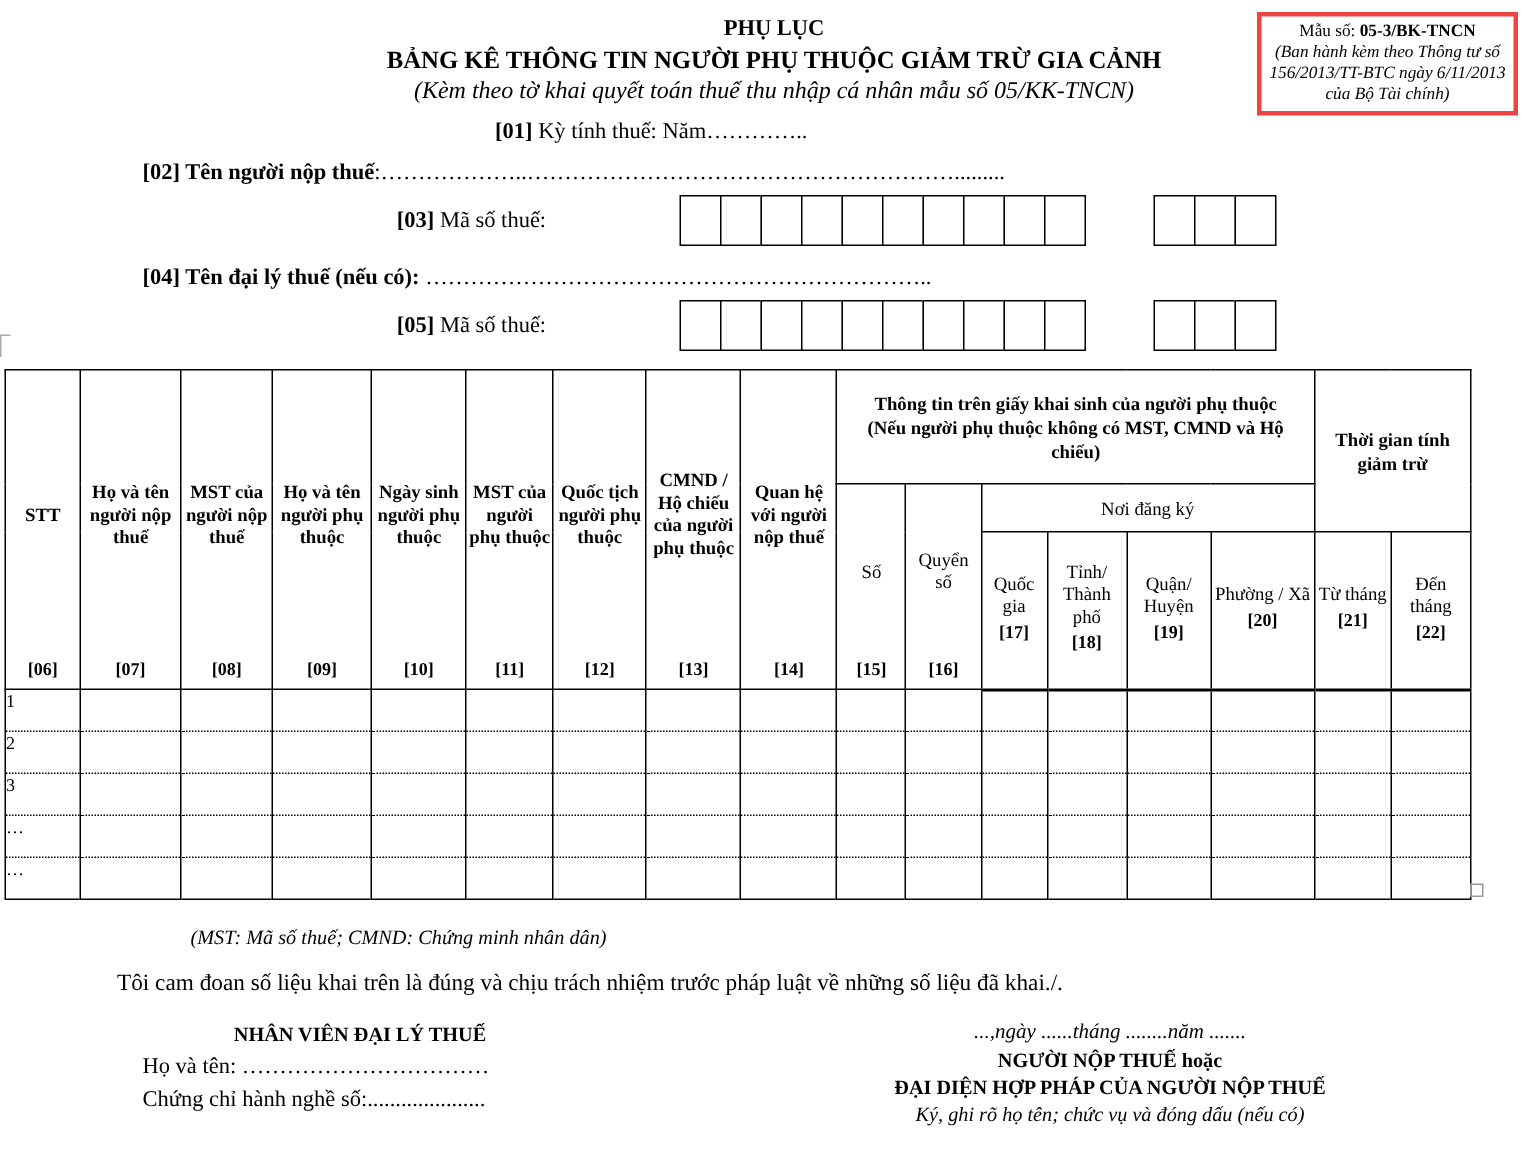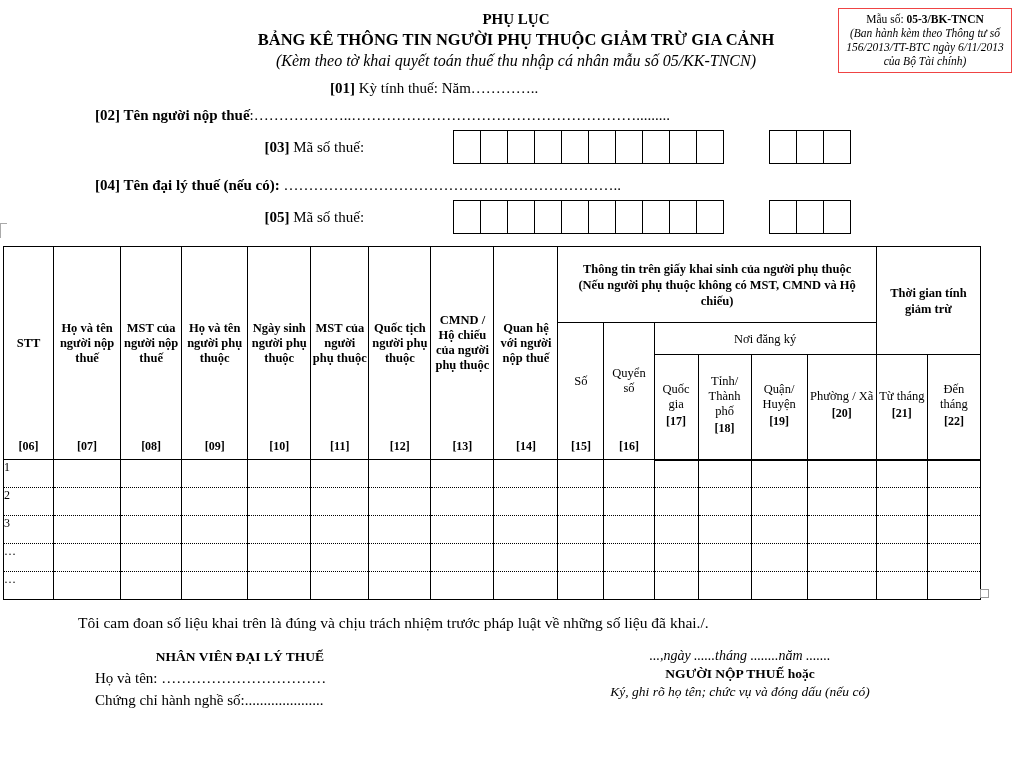--- a/index.html
+++ b/index.html
@@ -1,21 +1,21 @@
 <!DOCTYPE html>
 <html><head>
 <meta charset="utf-8">
 <style>
   * { margin:0; padding:0; box-sizing:border-box; }
   html,body { background:#fff; }
   body { width:1020px; height:772px; font-family:"Liberation Serif","DejaVu Serif",serif; color:#000; }
   .page { position:relative; width:1020px; height:772px; background:#fff; overflow:hidden; }
 
   
-  .form-box { position:absolute; top:8px; right:8px; width:174px; border:1px solid #ef4444;
+  .form-box { position:absolute; top:8px; right:8px; width:174px; border:3px solid #ef4444;
               text-align:center; font-size:11.5px; line-height:14px; padding:3px 4px 4px; }
   .form-box .code { font-weight:bold; }
   .form-box .issued { font-style:italic; }
 
   .titles { padding-top:10px; text-align:center;padding-left:12px; }
   .title1 { font-size:15px; font-weight:bold; line-height:19px; }
   .title2 { font-size:16.5px; font-weight:bold; line-height:22px; }
   .title3 { font-size:16px; font-style:italic; line-height:20px; }
 
   
@@ -375,29 +375,31 @@
           <td></td>
           <td></td>
           <td></td>
         </tr>
       </tbody>
   </table>
 
   <div class="anchor-mark"></div>
   <div class="resize-handle"></div>
 
+  <div class="abbrev">(MST: Mã số thuế; CMND: Chứng minh nhân dân)</div>
 
   <div class="commitment">Tôi cam đoan số liệu khai trên là đúng và chịu trách nhiệm trước pháp luật về những số liệu đã khai./.</div>
 
   <div class="signrow">
     <div class="sign-left">
       <div class="stitle">NHÂN VIÊN ĐẠI LÝ THUẾ</div>
       <div>Họ và tên: ……………………………</div>
       <div>Chứng chỉ hành nghề số:.....................</div>
     </div>
     <div class="sign-right">
       <div class="date">...,ngày ......tháng ........năm .......</div>
       <div class="b">NGƯỜI NỘP THUẾ hoặc</div>
+      <div class="b">ĐẠI DIỆN HỢP PHÁP CỦA NGƯỜI NỘP THUẾ</div>
       <div class="it">Ký, ghi rõ họ tên; chức vụ và đóng dấu (nếu có)</div>
     </div>
   </div>
 
 </div>
 
 </body></html>

